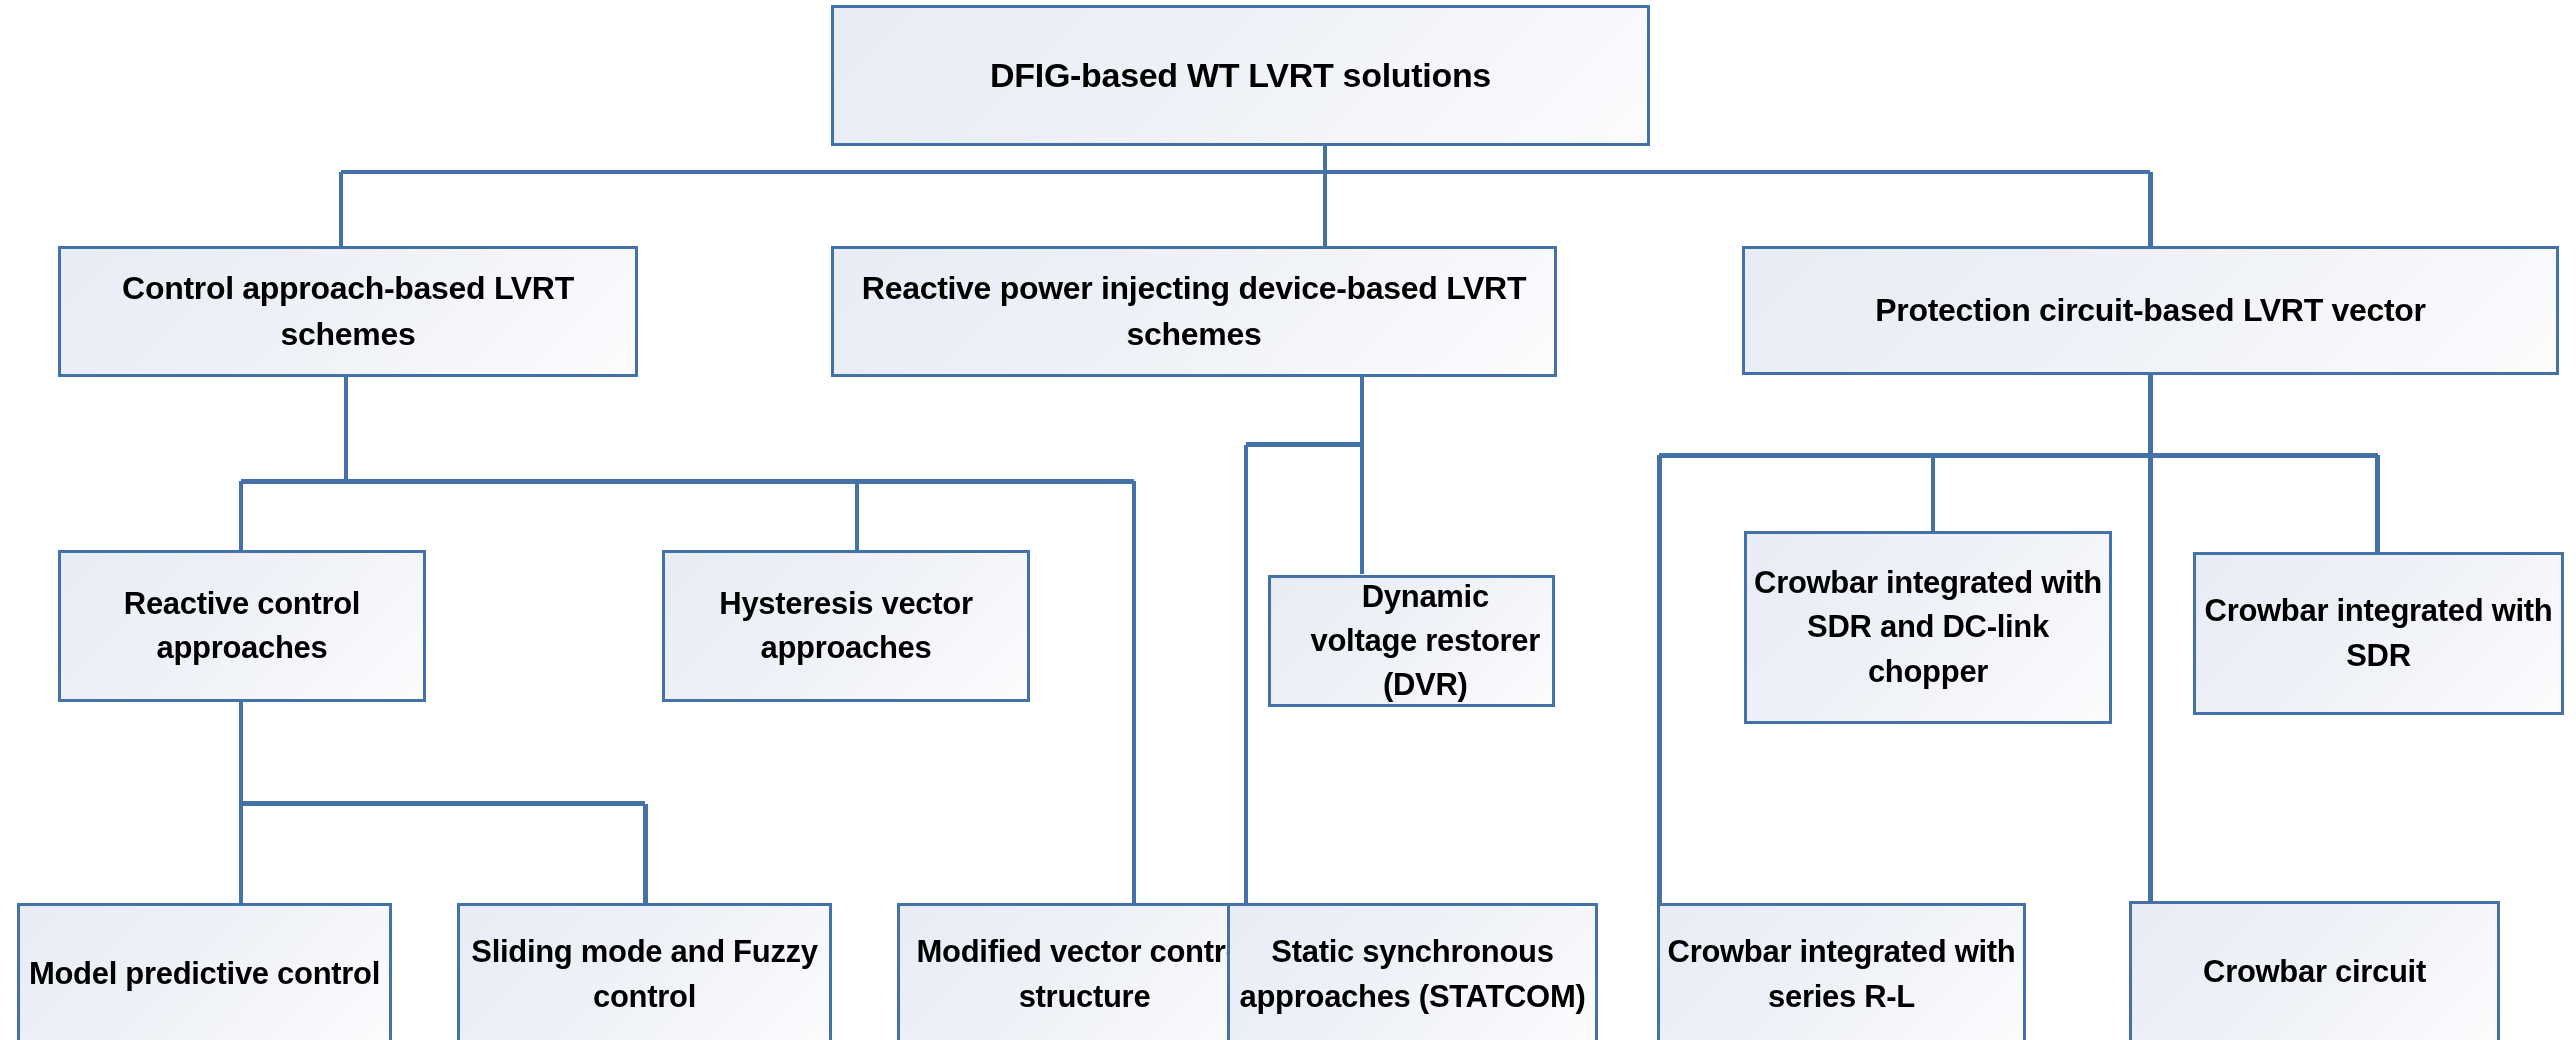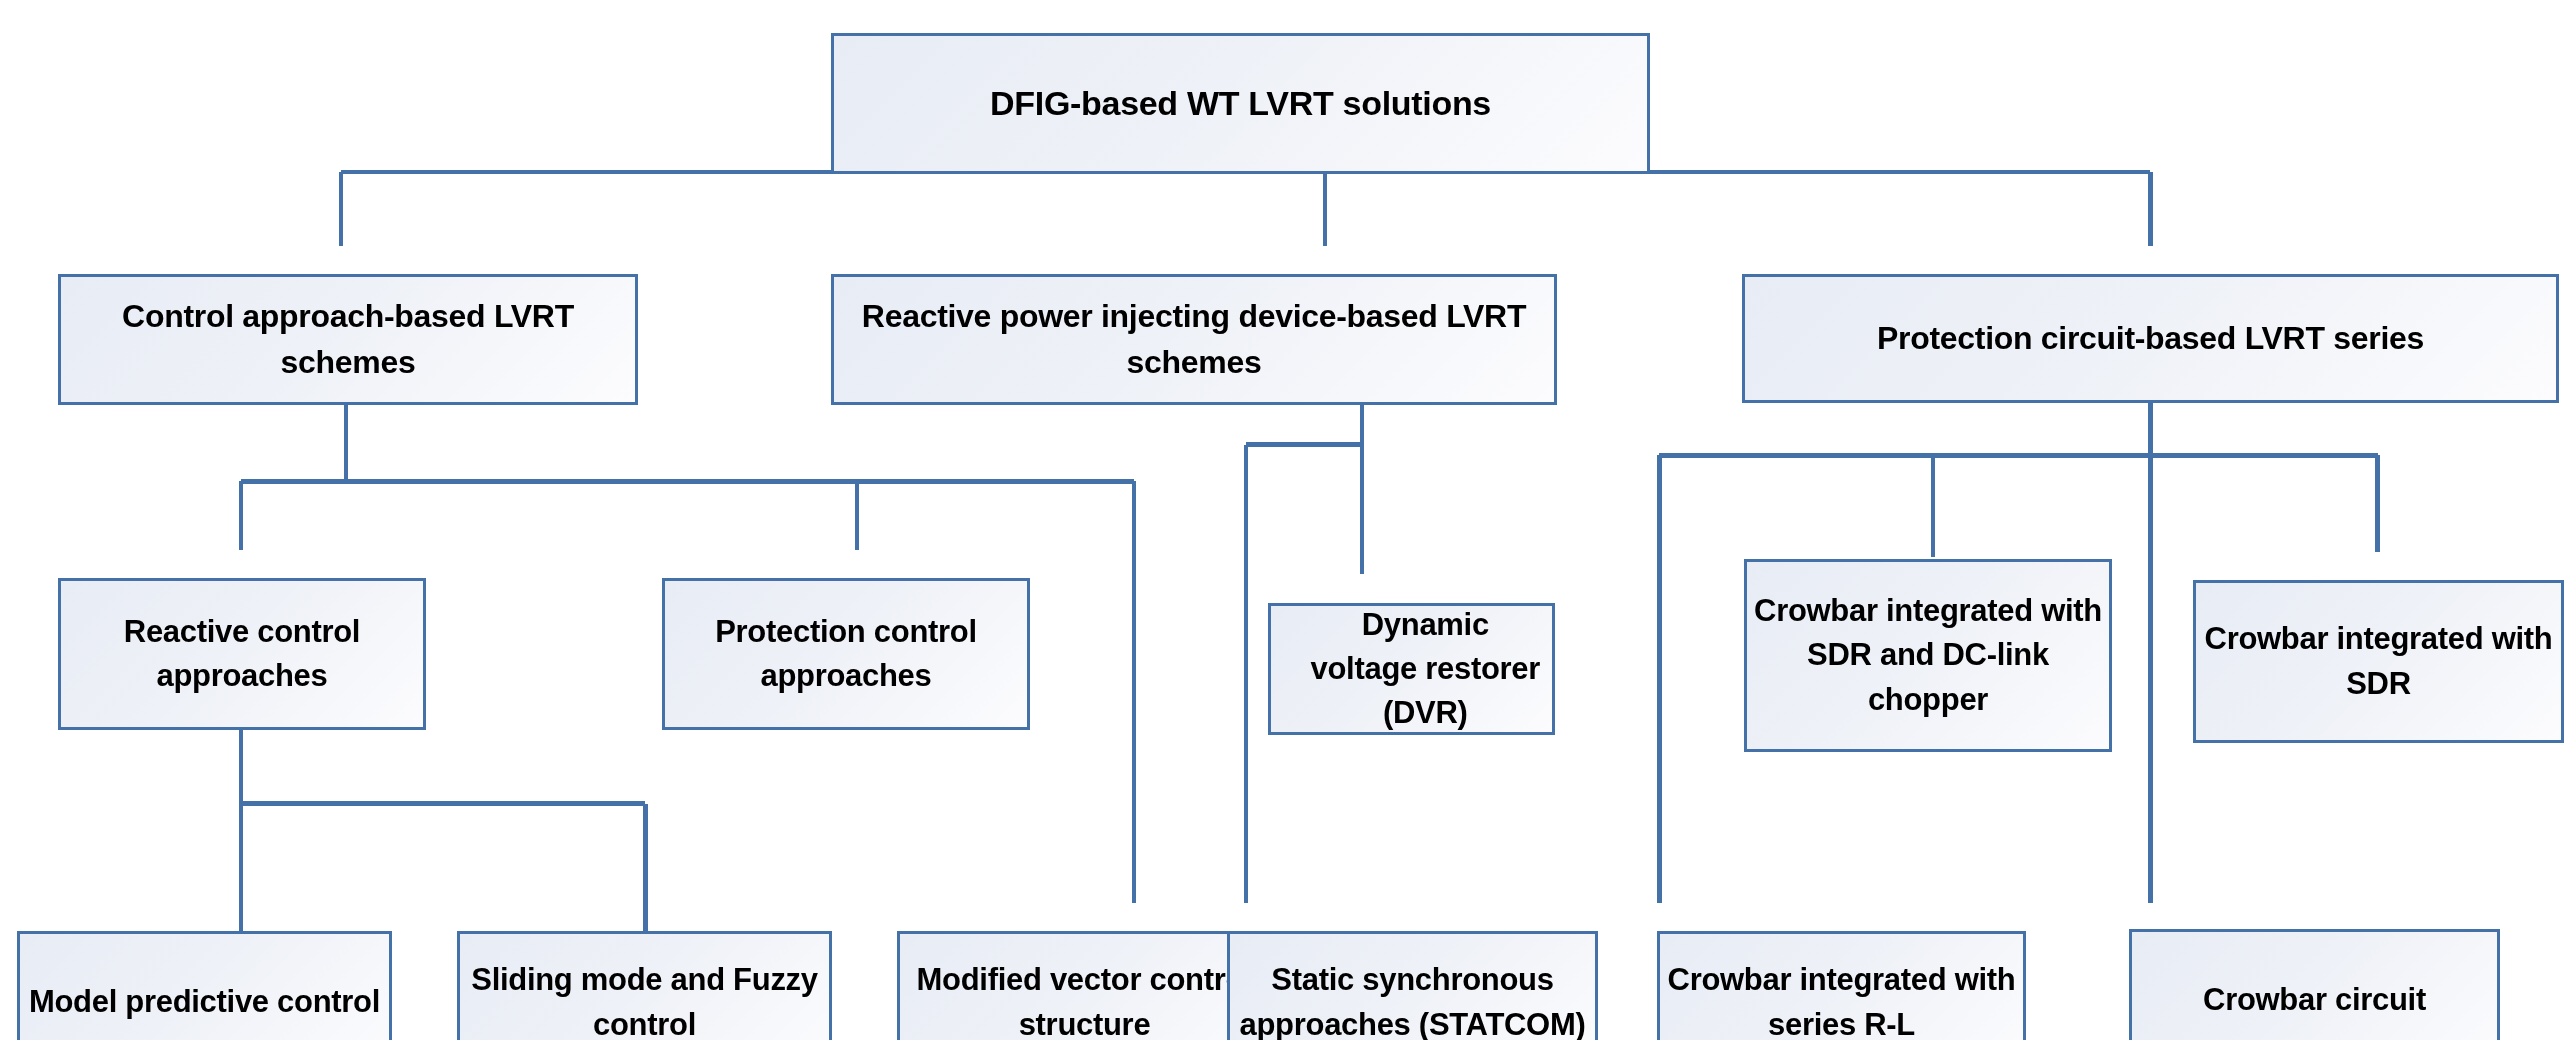--- a/index.html
+++ b/index.html
@@ -35,21 +35,20 @@
     align-items: center;
     justify-content: center;
     text-align: center;
     color: #000000;
     font-weight: bold;
     font-family: "Liberation Sans", sans-serif;
     line-height: 1.42;
     letter-spacing: -0.3px;
     padding: 2.5px 6.4px;
     z-index: 2;
-    margin-top: 28px;
   }
   .node span {
     display: block;
     width: 100%;
   }
   .lvl0 { font-size: 34px; }
   .lvl1 { font-size: 32px; }
   .lvl2 { font-size: 31px; }
   .lvl3 { font-size: 31px; }
   .overflow-text span {
@@ -100,29 +99,29 @@
 
   <div class="node lvl1" style="left:58px; top:246px; width:580px; height:131px;">
     <span>Control approach-based LVRT schemes</span>
   </div>
 
   <div class="node lvl1" style="left:831px; top:246px; width:726px; height:131px;">
     <span>Reactive power injecting device-based LVRT schemes</span>
   </div>
 
   <div class="node lvl1" style="left:1742px; top:246px; width:817px; height:129px;">
-    <span>Protection circuit-based LVRT series</span>
+    <span>Protection circuit-based LVRT vector</span>
   </div>
 
   <div class="node lvl2" style="left:58px; top:550px; width:368px; height:152px;">
     <span>Reactive control approaches</span>
   </div>
 
   <div class="node lvl2" style="left:662px; top:550px; width:368px; height:152px;">
-    <span>Protection control approaches</span>
+    <span>Hysteresis vector approaches</span>
   </div>
 
   <div class="node lvl2 overflow-text" style="left:1268px; top:575px; width:287px; height:132px;padding-left:34px;">
     <span>Dynamic voltage restorer (DVR)</span>
   </div>
 
   <div class="node lvl2 overflow-text" style="left:1744px; top:531px; width:368px; height:193px;">
     <span>Crowbar integrated with SDR and DC-link chopper</span>
   </div>
 

